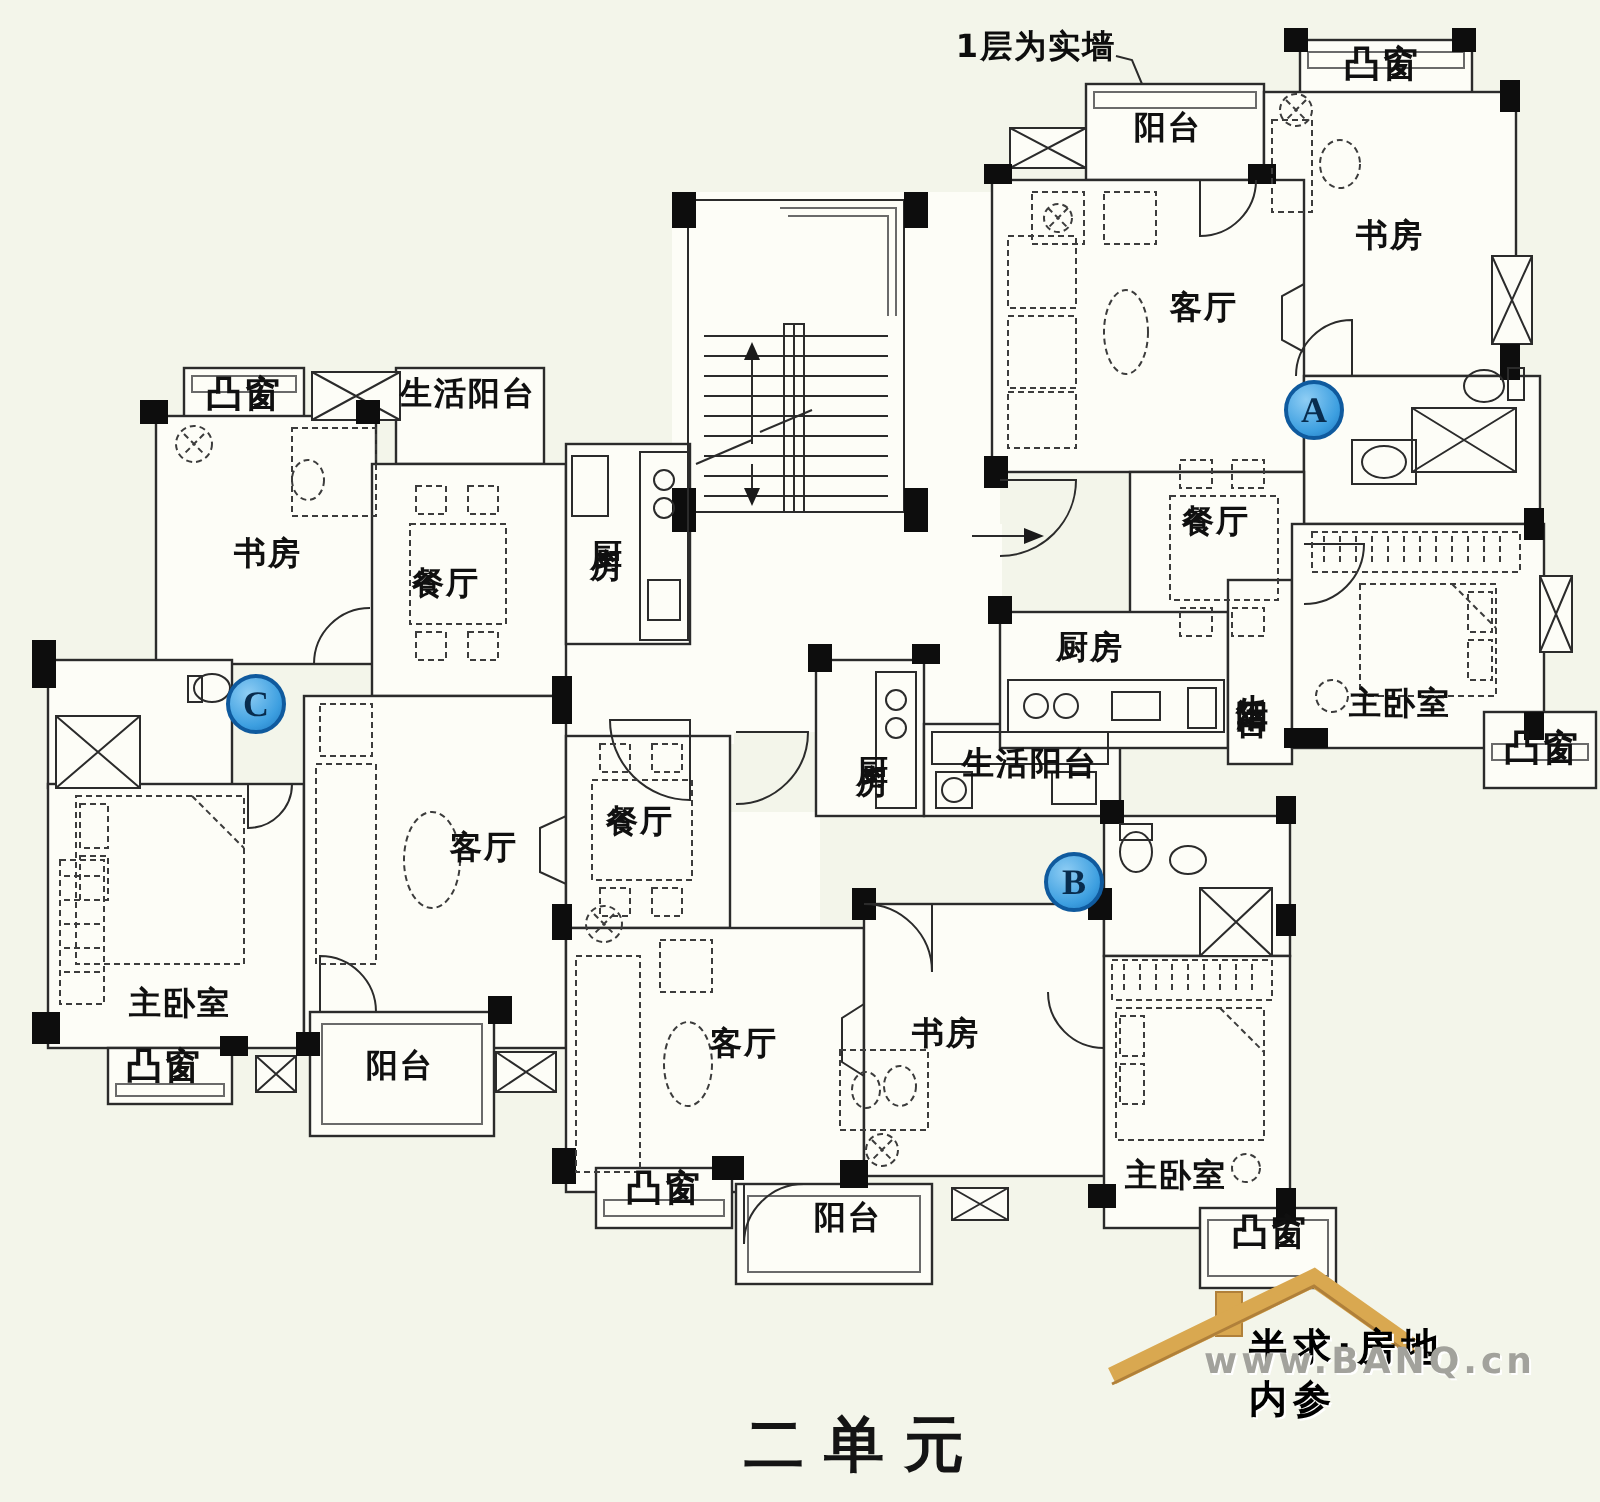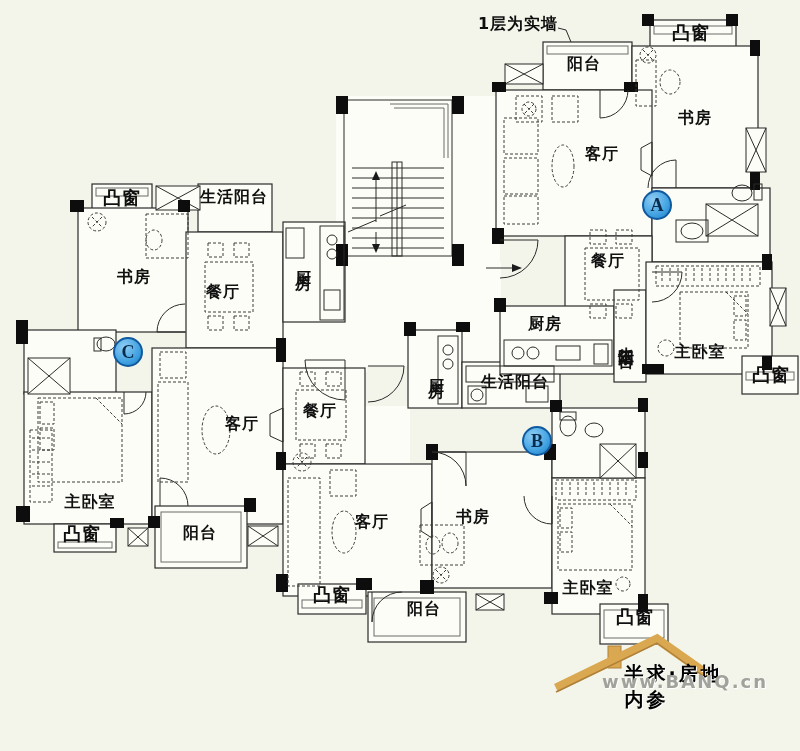--- a/index.html
+++ b/index.html
@@ -359,16 +359,17 @@
 <div class="lbl" style="left:234px;top:197px;">生活阳台</div>
 <div class="lbl" style="left:134px;top:277px;">书房</div>
 <div class="lbl" style="left:223px;top:292px;">餐厅</div>
 <div class="lbl vert" style="left:303px;top:260px;">厨房</div>
 <div class="lbl" style="left:242px;top:424px;">客厅</div>
 <div class="lbl" style="left:90px;top:502px;">主卧室</div>
 <div class="lbl small" style="left:82px;top:534px;">凸窗</div>
 <div class="lbl" style="left:200px;top:533px;">阳台</div>
 <div class="marker" style="left:128px;top:352px;">C</div>
 
+<div class="title" style="left:432px;top:723px;">二单元</div>
 <div class="logo-brand" style="left:683px;top:687px;">半求·房地内参</div>
 <div class="logo-url" style="left:685px;top:681px;text-align:right;">www.BANQ.cn</div>
 
 </div>
 
 </body></html>

